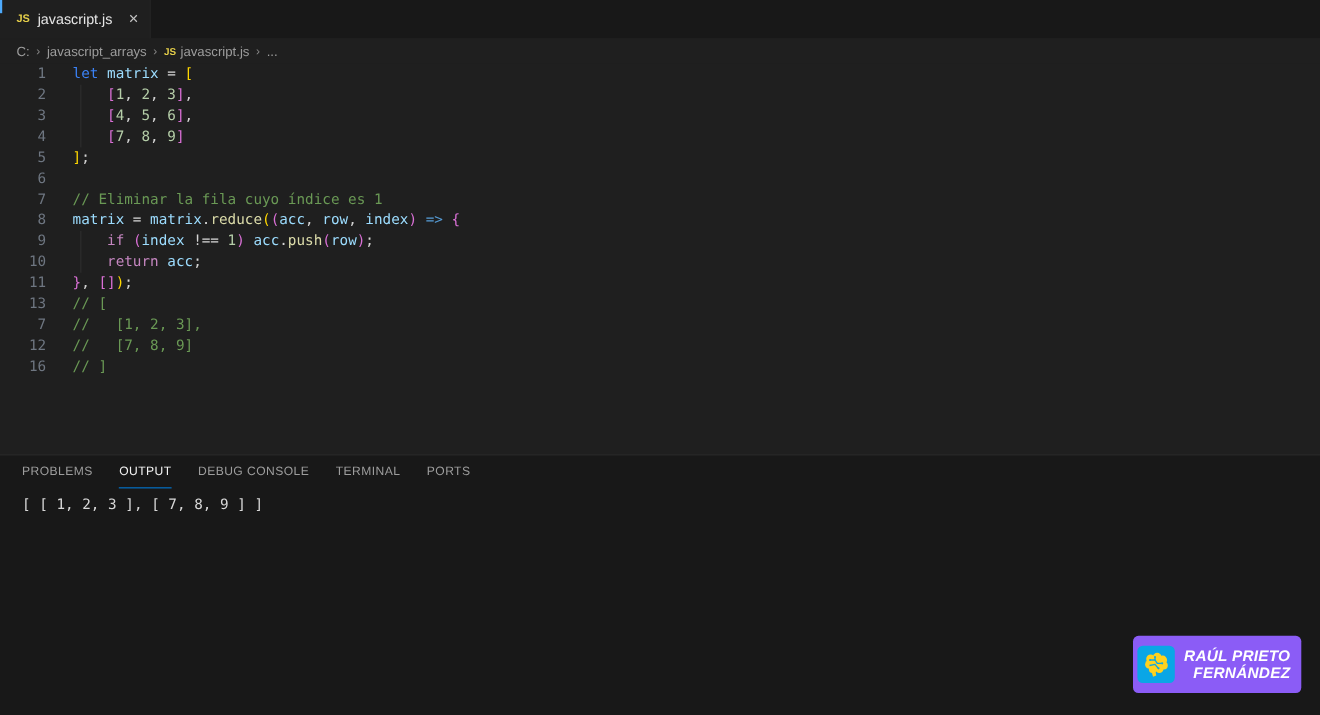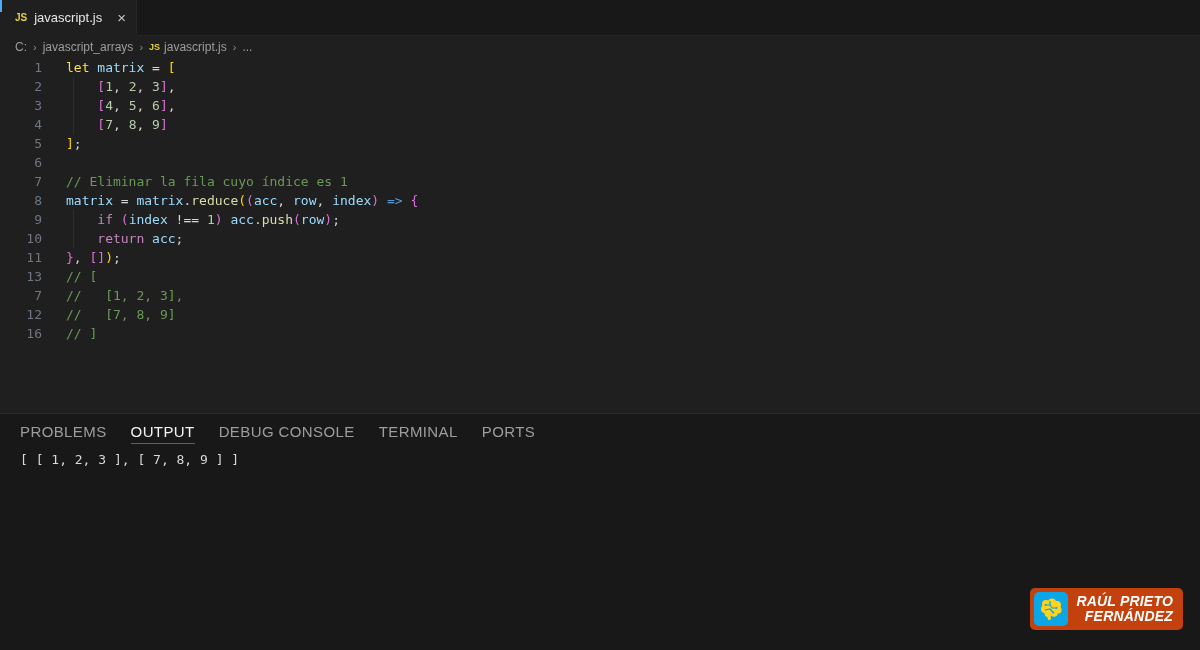--- a/index.html
+++ b/index.html
@@ -29,29 +29,29 @@
   .row.cur{border-top:1px solid #161616;border-bottom:1px solid #161616;line-height:17px}
   .ln{width:42px;text-align:right;color:#6e7681;flex:none}
   .row.cur .ln{color:#c6c6c6}
   .lc{margin-left:24px;white-space:pre}
   .guide{position:absolute;width:1px;background:#2e2e2e}
   .g1{left:73px;top:19px;height:57px}
   .g2{left:73px;top:152px;height:38px}
 
   
   .panel{position:absolute;left:0;top:413px;right:0;bottom:0;background:#181818;border-top:1px solid #2b2b2b}
-  .panel-tabs{display:flex;gap:24px;padding:9px 0 0 20px;font-size:15px;letter-spacing:.4px;color:#9d9d9d;height:21px}
+  .panel-tabs{display:flex;gap:24px;padding:9px 0 0 20px;font-size:11px;letter-spacing:.4px;color:#9d9d9d;height:21px}
   .ptab{cursor:pointer;padding-bottom:4px}
   .ptab.active{color:#f2f2f2;border-bottom:1px solid var(--accent,#0078d4)}
   .output{padding:6px 0 0 20px;font-family:"DejaVu Sans Mono","Liberation Mono",monospace;
           font-size:13px;line-height:20px;color:#d4d4d4}
   .oline{white-space:pre;height:20px}
 
   
-  .badge{position:absolute;right:17px;bottom:20px;height:42px;background:#c2410c;border-radius:5px;
+  .badge{position:absolute;right:17px;bottom:20px;height:52px;background:#8b5cf6;border-radius:5px;
          display:flex;align-items:center;padding:0 10px 0 4px;gap:8px;box-sizing:border-box}
   .badge-icon{width:34px;height:34px;background:#0aa6e6;border-radius:5px;display:flex;
               align-items:center;justify-content:center;flex:none}
   .badge-text{color:#fff;font-weight:700;font-style:italic;font-size:14px;line-height:15px;
               text-align:right;letter-spacing:.2px}
 </style>
 </head>
 <body>
 
 <div class="tabbar">
@@ -81,21 +81,21 @@
       <span>...</span>
     </span>
   </div>
 
 <div class="editor">
   <div class="guide g1"></div>
   <div class="guide g2"></div>
   <div id="code-lines">
       <div class="row">
         <div class="ln">1</div>
-        <div class="lc"><span style="color: #fde047;">let</span><span style="color: rgb(212, 212, 212);"> </span><span style="color: rgb(156, 220, 254);">matrix</span><span style="color: rgb(212, 212, 212);"> = </span><span style="color: rgb(255, 215, 0);">[</span></div>
+        <div class="lc"><span style="color: #3b82f6;">let</span><span style="color: rgb(212, 212, 212);"> </span><span style="color: rgb(156, 220, 254);">matrix</span><span style="color: rgb(212, 212, 212);"> = </span><span style="color: rgb(255, 215, 0);">[</span></div>
       </div>
       <div class="row">
         <div class="ln">2</div>
         <div class="lc"><span style="color: rgb(212, 212, 212);">    </span><span style="color: rgb(218, 112, 214);">[</span><span style="color: rgb(181, 206, 168);">1</span><span style="color: rgb(212, 212, 212);">, </span><span style="color: rgb(181, 206, 168);">2</span><span style="color: rgb(212, 212, 212);">, </span><span style="color: rgb(181, 206, 168);">3</span><span style="color: rgb(218, 112, 214);">]</span><span style="color: rgb(212, 212, 212);">,</span></div>
       </div>
       <div class="row">
         <div class="ln">3</div>
         <div class="lc"><span style="color: rgb(212, 212, 212);">    </span><span style="color: rgb(218, 112, 214);">[</span><span style="color: rgb(181, 206, 168);">4</span><span style="color: rgb(212, 212, 212);">, </span><span style="color: rgb(181, 206, 168);">5</span><span style="color: rgb(212, 212, 212);">, </span><span style="color: rgb(181, 206, 168);">6</span><span style="color: rgb(218, 112, 214);">]</span><span style="color: rgb(212, 212, 212);">,</span></div>
       </div>
       <div class="row">

